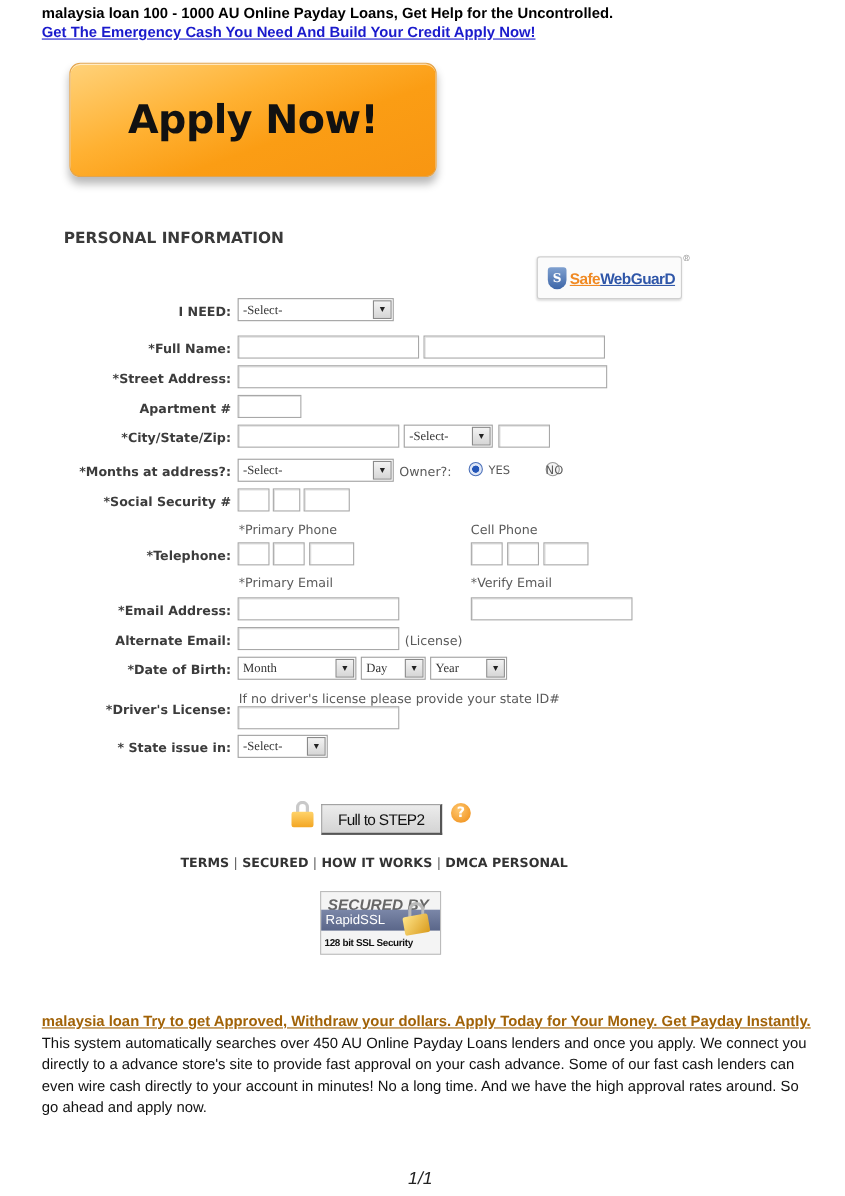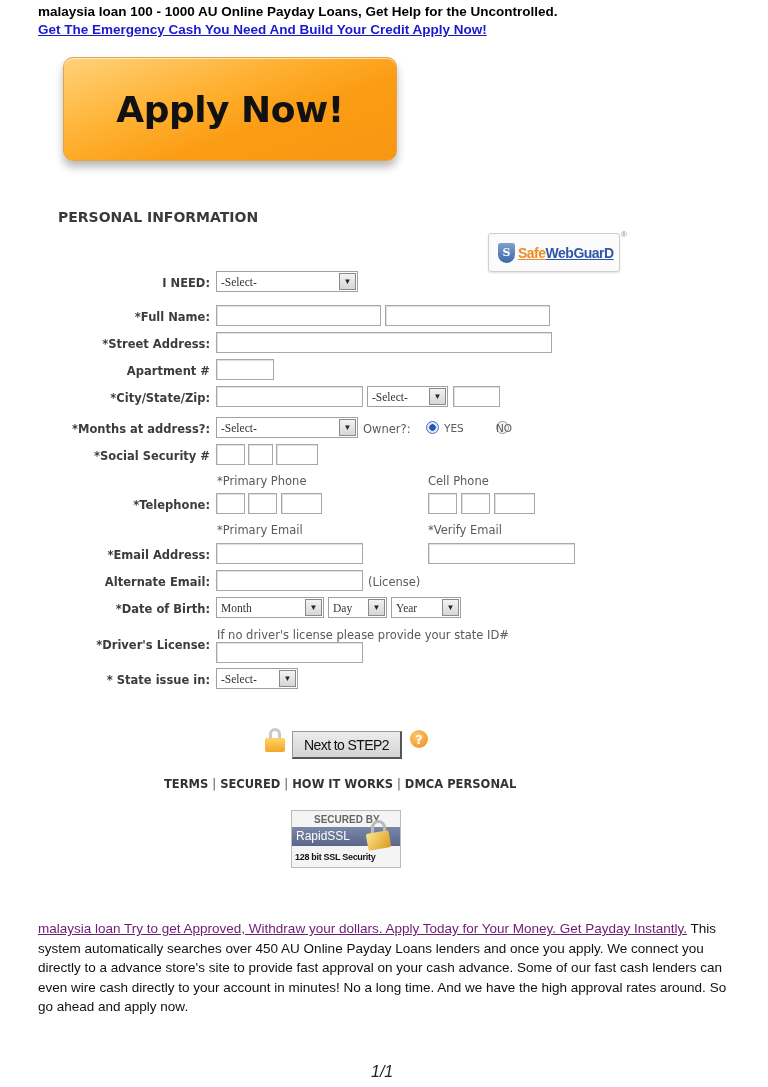--- a/index.html
+++ b/index.html
@@ -90,30 +90,30 @@
       color: #fff; font-weight: bold; font-size: 13px; display: flex; align-items: center; justify-content: center;
       font-family: "DejaVu Sans", sans-serif;
     }
 
     .footer-links { left: 164px; top: 777px; font-family: "DejaVu Sans", sans-serif; font-size: 11.5px; font-weight: bold; color: #333; white-space: nowrap; }
     .footer-links span.sep { color: #555; font-weight: normal; margin: 0 4px; }
     .footer-links .lnk { cursor: pointer; }
 
     
     .ssl { left: 291px; top: 810px; width: 110px; height: 58px; border: 1px solid #bbb; background: #f4f4f4; font-family: "Liberation Sans", sans-serif; }
-    .ssl .top { position: absolute; left: 22px; top: 3px; font-size: 10px; font-weight: bold; color: #666; }
+    .ssl .top { position: absolute; left: 6px; top: 3px; font-size: 14px; font-weight: bold; color: #666; font-style: italic; }
     .ssl .mid { position: absolute; left: 0; top: 16px; width: 108px; height: 19px; background: linear-gradient(#7b87a8, #5a6689); color: #fff; font-size: 12px; padding-left: 4px; line-height: 19px; }
     .ssl .bot { position: absolute; left: 3px; top: 41px; font-size: 9px; font-weight: bold; color: #111; letter-spacing: -0.3px; }
     .ssl .padlock { position: absolute; left: 75px; top: 9px; width: 24px; height: 30px; }
     .ssl .padlock .sh { position: absolute; left: 4px; top: 0; width: 15px; height: 14px; border: 3px solid #b9b9b9; border-bottom: none; border-radius: 8px 8px 0 0; }
     .ssl .padlock .bd { position: absolute; left: 0; top: 12px; width: 23px; height: 17px; background: linear-gradient(135deg, #ffe58a, #d99b1d); border-radius: 2px; transform: rotate(-10deg); }
 
     
     .para { left: 38px; top: 919px; width: 700px; font-size: 13.5px; line-height: 19.5px; color: #111; font-family: "Liberation Sans", sans-serif; }
-    .para a { color: #701a75; font-weight: normal; text-decoration: underline; }
+    .para a { color: #a16207; font-weight: bold; text-decoration: underline; }
 
     .page-num { left: 371px; top: 1063px; font-size: 16px; font-style: italic; color: #222; }
   </style>
 </head>
 <body>
 
 
 
 
 <div class="abs title-line">malaysia loan 100 - 1000 AU Online Payday Loans, Get Help for the Uncontrolled.</div>
@@ -232,21 +232,21 @@
 <div class="abs select" style="left:216px; top:668px; width:82px;">
   <span>-Select-</span>
   <span class="arrow">▼</span>
 </div>
 
 
 <div class="abs lock-icon">
   <div class="shackle"></div>
     <div class="body"></div>
 </div>
-<div class="abs next-btn">Next to STEP2</div>
+<div class="abs next-btn">Full to STEP2</div>
 <div class="abs help-icon">?</div>
 
 
 <div class="abs footer-links">
   <span class="lnk">TERMS</span><span class="sep">|</span><span class="lnk">SECURED</span><span class="sep">|</span><span class="lnk">HOW IT WORKS</span><span class="sep">|</span><span class="lnk">DMCA PERSONAL</span>
 </div>
 
 
 <div class="abs ssl">
   <div class="top">SECURED BY</div>

